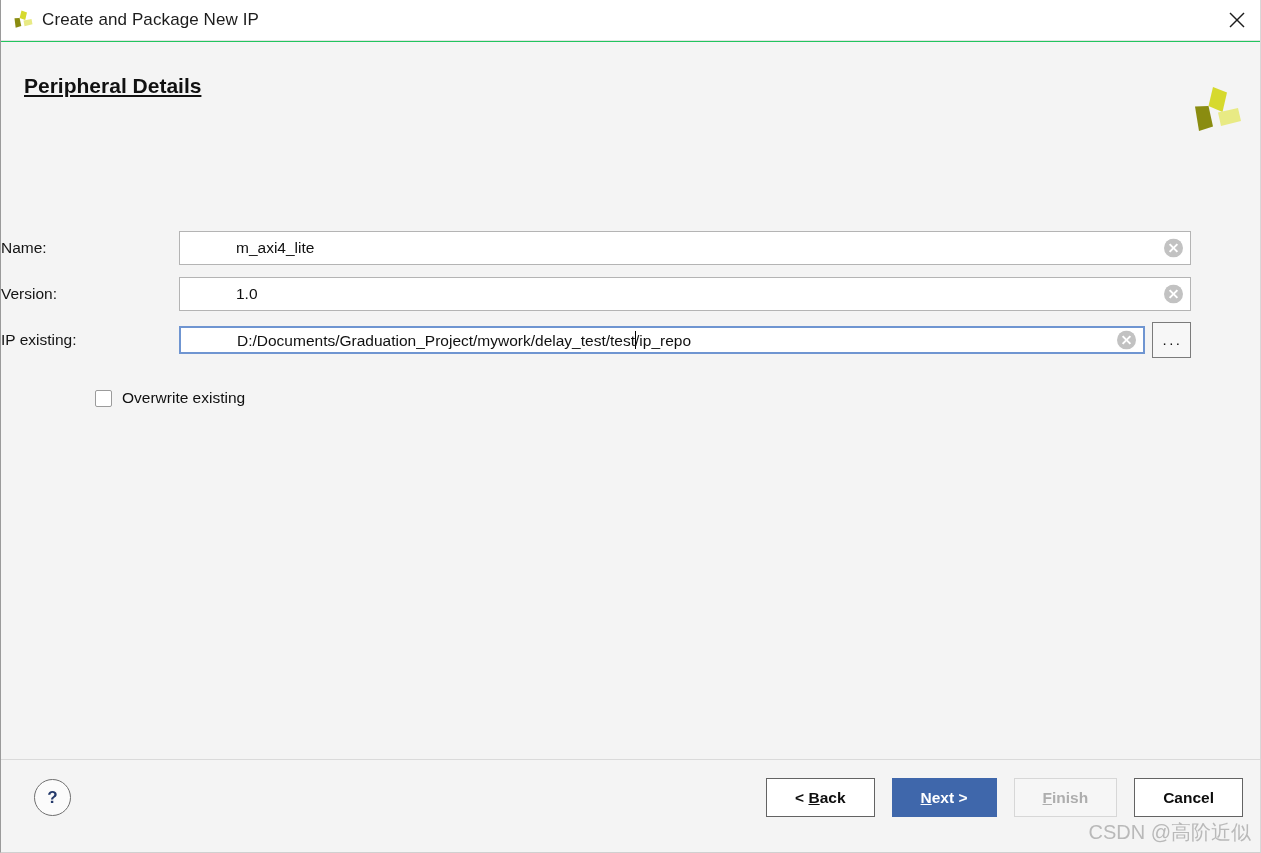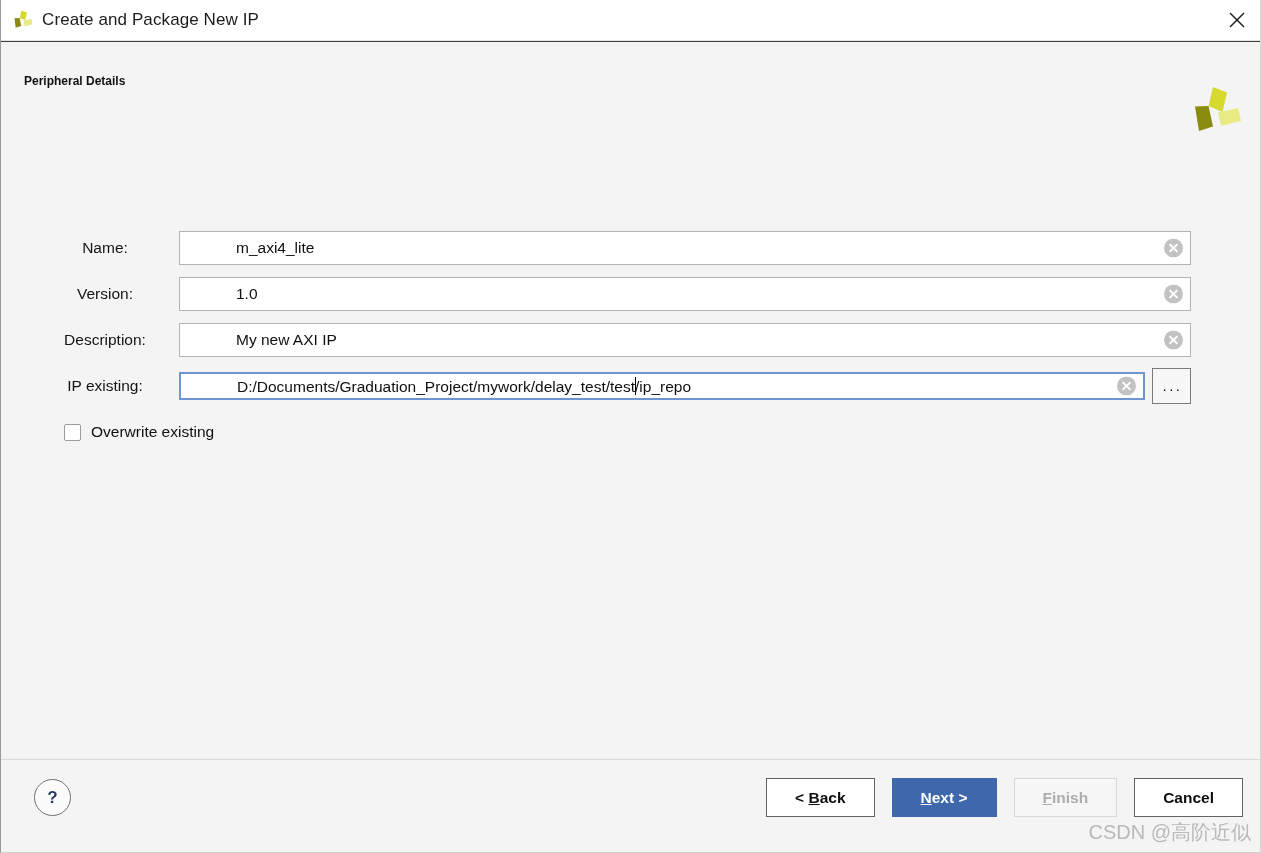--- a/index.html
+++ b/index.html
@@ -8,21 +8,21 @@
     width: 1261px; height: 853px;
     font-family: "Liberation Sans", sans-serif;
     background: #ffffff;
     overflow: hidden;
   }
 
   .window {
     position: relative;
     width: 1261px;
     height: 853px;
-    background: #404040;
+    background: #22c55e;
     border-left: 1px solid #9a9a9a;
     border-right: 1px solid #d8d8d8;
     border-bottom: 1px solid #d0d0d0;
   }
 
   
   .titlebar {
     position: absolute;
     top: 0; left: 0; right: 0;
     height: 41px;
@@ -59,23 +59,24 @@
   
   .header {
     position: absolute;
     top: 42px; left: 0; right: 0;
     height: 110px;
     background: #f4f4f4;
   }
   .page-title {
     position: absolute;
     left: 23px; top: 32px;
-    font-size: 12px;
+    font-size: 21px;
     font-weight: bold;
     color: #111111;
+    text-decoration: underline;
   }
   .page-subtitle {
     position: absolute;
     left: 23px; top: 71px;
     font-size: 15.5px;
     color: #1b1b1b;
   }
   .header-logo {
     position: absolute;
     right: 17px; top: 43px;
@@ -98,26 +99,25 @@
 
   .row {
     position: relative;
     height: 46px;
     display: flex;
     align-items: center;
   }
   .row-label {
     width: 178px;
     padding-right: 9px;
-    text-align: center;
+    text-align: left;
     font-size: 15.5px;
     color: #141414;
     white-space: nowrap;
     flex: 0 0 auto;
-    padding-left: 39px;
   }
 
   .field {
     position: relative;
     height: 34px;
     background: #ffffff;
     border: 1px solid #b4b4b4;
     display: flex;
     align-items: center;
     flex: 0 0 auto;
@@ -173,22 +173,22 @@
     height: 18px;
     background: #000;
     vertical-align: -3px;
     margin: 0 -0.5px;
   }
 
   
   .checkrow {
     display: flex;
     align-items: center;
-    margin-top: 14px;
-    padding-left: 63px;
+    margin-top: 26px;
+    padding-left: 94px;
     text-align: right;
   }
   .checkbox {
     width: 17px; height: 17px;
     background: #ffffff;
     border: 1px solid #9b9b9b;
     border-radius: 2px;
     cursor: pointer;
     flex: 0 0 auto;
   }
@@ -328,33 +328,20 @@
             <svg width="19" height="19" viewBox="0 0 19 19">
               <circle cx="9.5" cy="9.5" r="9.5" fill="#c2c2c2"></circle>
               <line x1="5.6" y1="5.6" x2="13.4" y2="13.4" stroke="#ffffff" stroke-width="2"></line>
               <line x1="13.4" y1="5.6" x2="5.6" y2="13.4" stroke="#ffffff" stroke-width="2"></line>
             </svg>
           </span>
         </div>
       </div>
 
 
-      <div class="row">
-        <div class="row-label">Description:</div>
-        <div class="field w-std">
-          <span class="field-text">My new AXI IP</span>
-          <span class="clear-icon">
-            <svg width="19" height="19" viewBox="0 0 19 19">
-              <circle cx="9.5" cy="9.5" r="9.5" fill="#c2c2c2"></circle>
-              <line x1="5.6" y1="5.6" x2="13.4" y2="13.4" stroke="#ffffff" stroke-width="2"></line>
-              <line x1="13.4" y1="5.6" x2="5.6" y2="13.4" stroke="#ffffff" stroke-width="2"></line>
-            </svg>
-          </span>
-        </div>
-      </div>
 
       <div class="row">
         <div class="row-label">IP existing:</div>
         <div class="field w-loc focused">
           <span class="field-text"><span>D:/Documents/Graduation_Project/mywork/delay_test/test</span><span class="caret"></span><span>/ip_repo</span></span>
           <span class="clear-icon">
             <svg width="19" height="19" viewBox="0 0 19 19">
               <circle cx="9.5" cy="9.5" r="9.5" fill="#c2c2c2"></circle>
               <line x1="5.6" y1="5.6" x2="13.4" y2="13.4" stroke="#ffffff" stroke-width="2"></line>
               <line x1="13.4" y1="5.6" x2="5.6" y2="13.4" stroke="#ffffff" stroke-width="2"></line>

